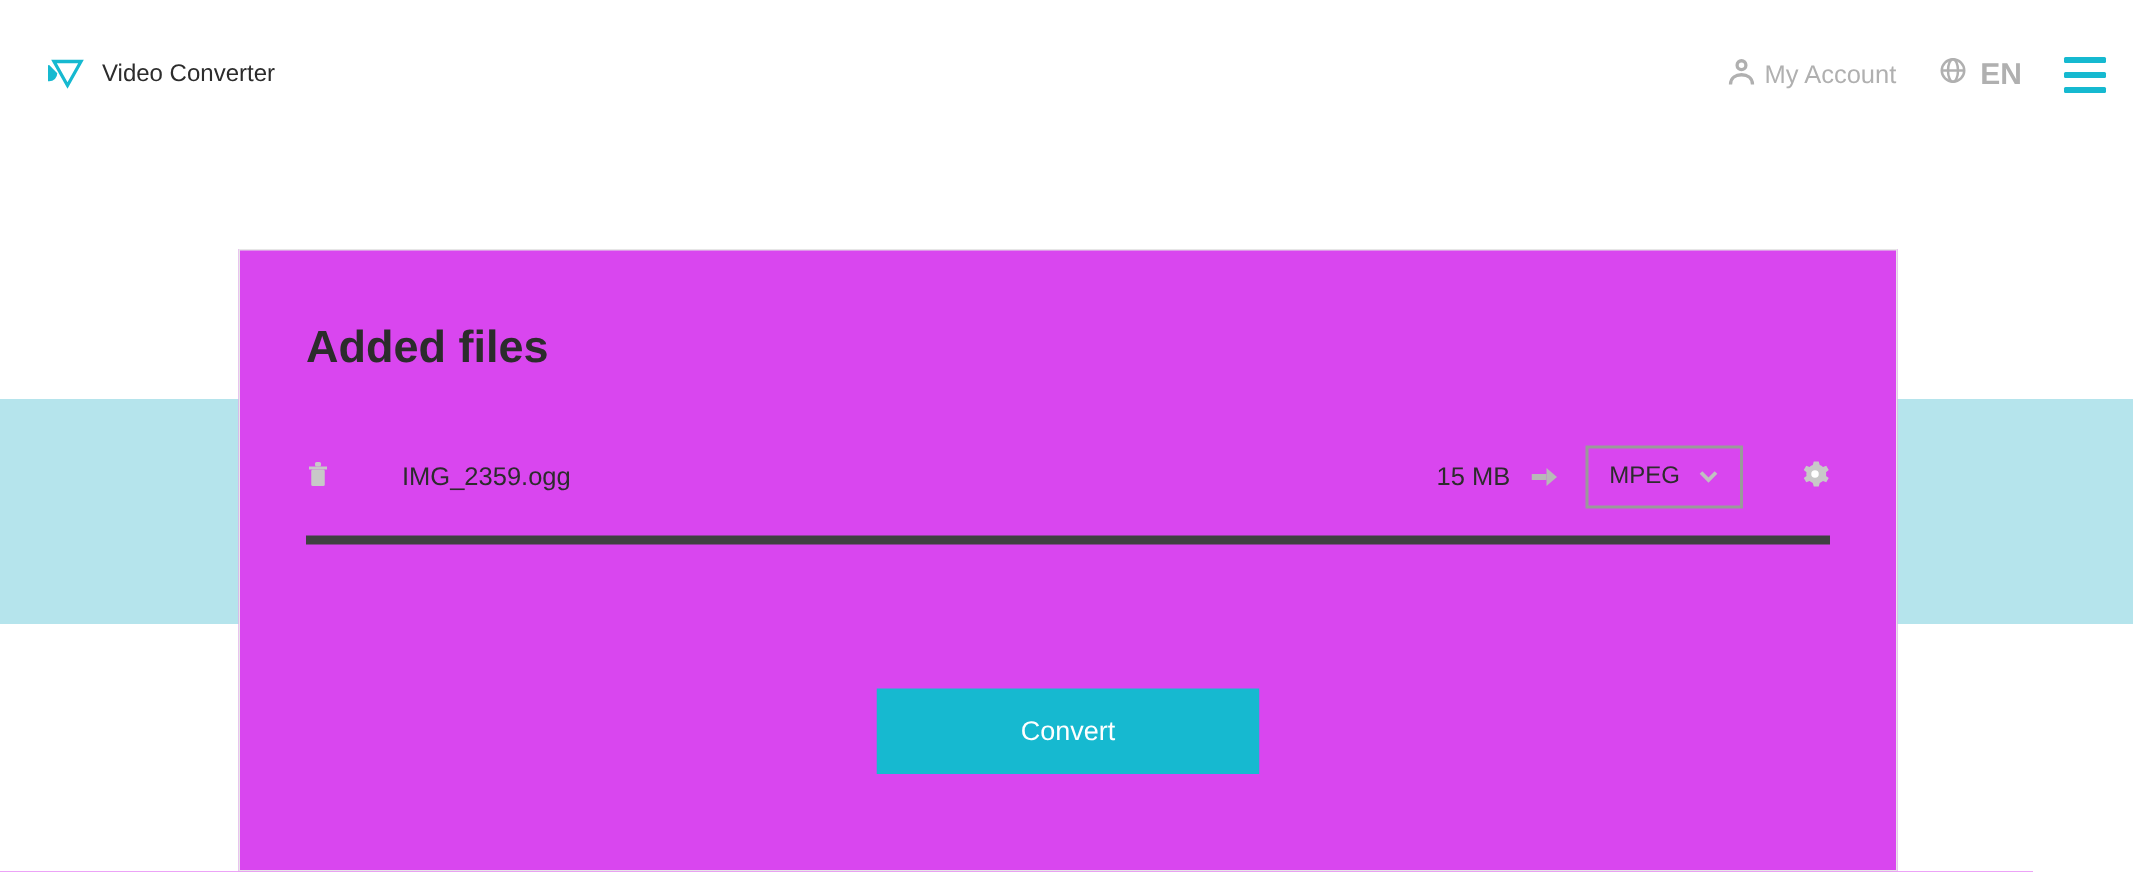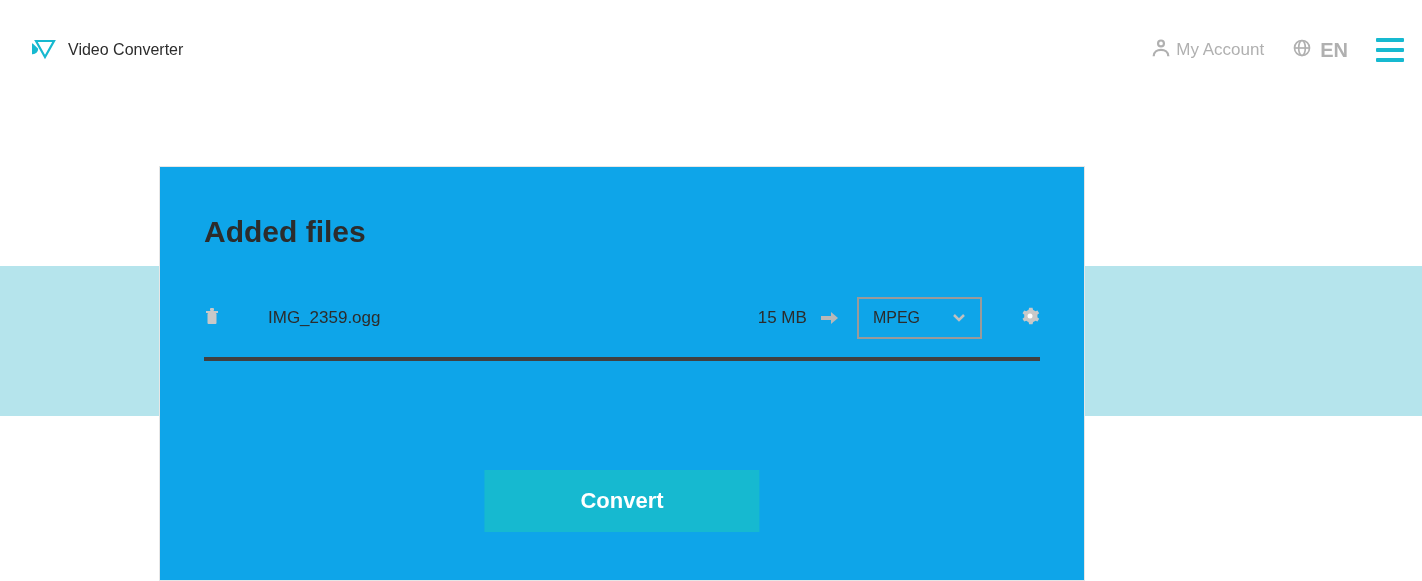--- a/index.html
+++ b/index.html
@@ -79,38 +79,38 @@
       right: 0;
       top: 266px;
       height: 150px;
       background: #b5e4ec;
       z-index: 0;
     }
     .main-card {
       position: absolute;
       left: 159px;
       top: 166px;
-      width: 926px;
+      width: 1106px;
       height: 415px;
-      background: #0ea5e9;
+      background: #d946ef;
       border: 1px solid #e6e6e6;
       z-index: 1;
       padding: 48px 44px 20px 44px;
     }
     .card-title {
       font-size: 30px;
       font-weight: 700;
       color: #2c2c2c;
       margin-bottom: 48px;
     }
     .file-row {
       display: flex;
       align-items: center;
       padding-bottom: 18px;
-      border-bottom: 4px solid #404040;
+      border-bottom: 6px solid #404040;
     }
     .delete-icon {
       color: #c8c8c8;
       cursor: pointer;
       margin-right: 48px;
       display: flex;
       align-items: center;
     }
     .file-name {
       font-size: 17px;
@@ -126,21 +126,21 @@
       color: #b8b8b8;
       margin-right: 18px;
       display: flex;
       align-items: center;
     }
     .format-select {
       border: 2px solid #9a9a9a;
       padding: 10px 14px;
       display: flex;
       align-items: center;
-      gap: 32px;
+      gap: 12px;
       cursor: pointer;
       margin-right: 38px;
     }
     .format-label {
       font-size: 16px;
       color: #2c2c2c;
       font-weight: 500;
     }
     .chevron-down {
       color: #c0c0c0;
@@ -150,28 +150,28 @@
     .gear-icon {
       color: #c8c8c8;
       cursor: pointer;
       display: flex;
       align-items: center;
     }
     .convert-btn {
       position: absolute;
       left: 50%;
       transform: translateX(-50%);
-      bottom: 48px;
+      bottom: 64px;
       background: #16b9d0;
       color: #ffffff;
-      font-size: 22px;
+      font-size: 18px;
       border: none;
       padding: 18px 96px;
       cursor: pointer;
-      font-weight: 700;
+      font-weight: 400;
     }
   </style>
 </head>
 <body>
 
 <div class="header">
   <div class="logo-section">
     <div class="logo">
       <svg width="26" height="26" viewBox="0 0 26 26">
         <path d="M 4 4 L 13 20 L 22 4 Z" fill="none" stroke="#16b9d0" stroke-width="2.2"></path>

